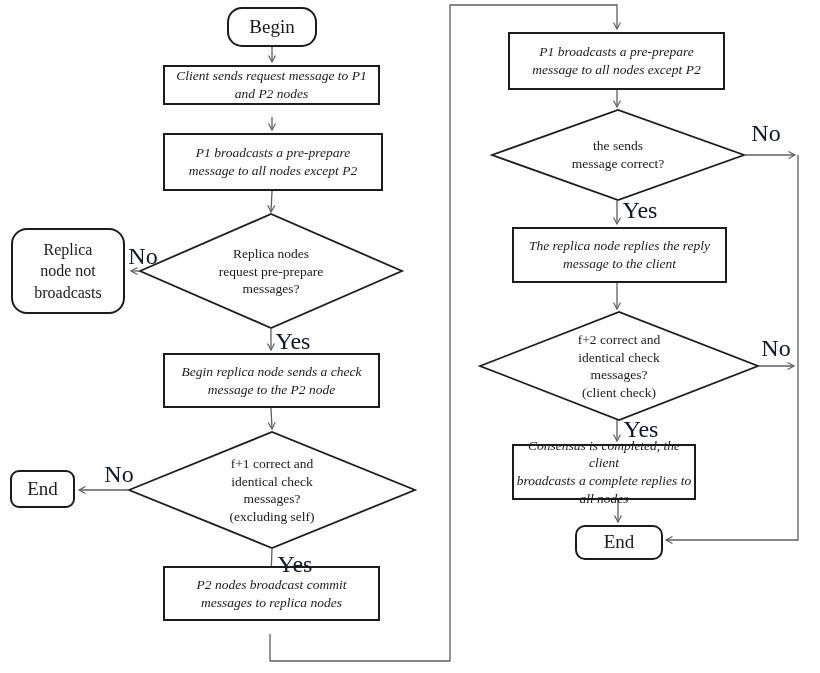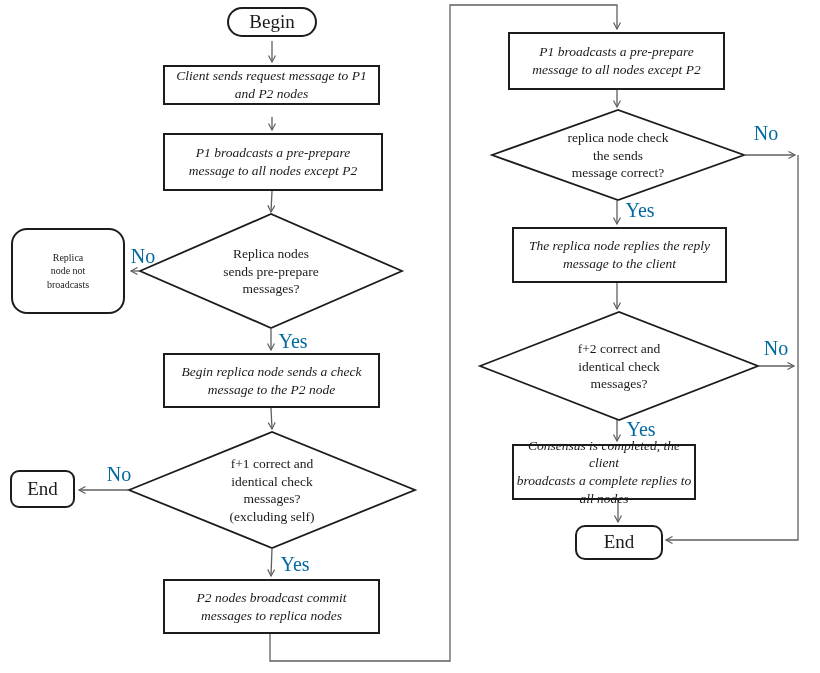--- a/index.html
+++ b/index.html
@@ -9,28 +9,28 @@
   }
   .canvas svg{position:absolute;left:0;top:0;z-index:1;}
   .node{
     position:absolute;z-index:2;display:flex;flex-direction:column;
     justify-content:center;align-items:center;text-align:center;
     font-size:13.5px;line-height:1.3;background:#ffffff;box-sizing:border-box;
   }
   .rect{border:2px solid #1c1c1c;font-style:italic;}
   .rounded{border:2px solid #1c1c1c;border-radius:12px;}
   .terminal{font-size:19px;}
-  .offpage{border-radius:16px;font-size:10px;line-height:1.35;}
+  .offpage{border-radius:16px;font-size:16px;line-height:1.35;}
   .dtext{
     position:absolute;z-index:2;transform:translate(-50%,-50%);
     text-align:center;font-size:13.5px;line-height:1.3;
   }
   .edge-label{
     position:absolute;z-index:3;transform:translate(-50%,-50%);
-    font-size:20px;color:#0369a1;white-space:nowrap;
+    font-size:24px;color:#0f172a;white-space:nowrap;
   }
   .node span,.dtext span{display:block;}
 </style>
 </head>
 <body>
 
 <div class="canvas">
 
   <svg width="820" height="673" viewBox="0 0 820 673">
     <defs>
@@ -56,21 +56,21 @@
     <polyline points="617,90 617,107" fill="none" stroke="#5f5f5f" stroke-width="1.3" marker-end="url(#arr)"></polyline>
     <polyline points="744,155 795,155" fill="none" stroke="#5f5f5f" stroke-width="1.3" marker-end="url(#arr)"></polyline>
     <polyline points="617,200 617,224" fill="none" stroke="#5f5f5f" stroke-width="1.3" marker-end="url(#arr)"></polyline>
     <polyline points="617,283 617,309" fill="none" stroke="#5f5f5f" stroke-width="1.3" marker-end="url(#arr)"></polyline>
     <polyline points="758,366 794,366" fill="none" stroke="#5f5f5f" stroke-width="1.3" marker-end="url(#arr)"></polyline>
     <polyline points="617,420 617,441" fill="none" stroke="#5f5f5f" stroke-width="1.3" marker-end="url(#arr)"></polyline>
     <polyline points="618,500 618,522" fill="none" stroke="#5f5f5f" stroke-width="1.3" marker-end="url(#arr)"></polyline>
     <polyline points="798,155 798,540 666,540" fill="none" stroke="#5f5f5f" stroke-width="1.3" marker-end="url(#arr)"></polyline>
   </svg>
 
-  <div class="node rounded terminal" style="left:227px;top:7px;width:90px;height:30px;border-radius:15px;">
+  <div class="node rounded terminal" style="left:227px;top:7px;width:90px;height:40px;border-radius:15px;">
     <span>Begin</span>
   </div>
 
   <div class="node rect" style="left:163px;top:65px;width:217px;height:40px;">
     <span>Client sends request message to P1</span>
     <span>and P2 nodes</span>
   </div>
 
   <div class="node rect" style="left:163px;top:133px;width:220px;height:58px;">
     <span>P1 broadcasts a pre-prepare</span>
@@ -78,65 +78,65 @@
   </div>
 
   <div class="node rounded offpage" style="left:11px;top:228px;width:114px;height:86px;">
     <span>Replica</span>
     <span>node not</span>
     <span>broadcasts</span>
   </div>
 
   <div class="dtext" style="left:271px;top:271px;width:150px;">
     <span>Replica nodes</span>
-    <span>sends pre-prepare</span>
+    <span>request pre-prepare</span>
     <span>messages?</span>
   </div>
 
   <div class="node rect" style="left:163px;top:353px;width:217px;height:55px;">
     <span>Begin replica node sends a check</span>
     <span>message to the P2 node</span>
   </div>
 
   <div class="dtext" style="left:272px;top:490px;width:150px;">
     <span>f+1 correct and</span>
     <span>identical check</span>
     <span>messages?</span>
     <span>(excluding self)</span>
   </div>
 
   <div class="node rounded terminal" style="left:10px;top:470px;width:65px;height:38px;border-radius:9px;">
     <span>End</span>
   </div>
 
-  <div class="node rect" style="left:163px;top:579px;width:217px;height:55px;">
+  <div class="node rect" style="left:163px;top:566px;width:217px;height:55px;">
     <span>P2 nodes broadcast commit</span>
     <span>messages to replica nodes</span>
   </div>
 
   <div class="node rect" style="left:508px;top:32px;width:217px;height:58px;">
     <span>P1 broadcasts a pre-prepare</span>
     <span>message to all nodes except P2</span>
   </div>
 
   <div class="dtext" style="left:618px;top:155px;width:150px;">
-    <span>replica node check</span>
     <span>the sends</span>
     <span>message correct?</span>
   </div>
 
   <div class="node rect" style="left:512px;top:227px;width:215px;height:56px;">
     <span>The replica node replies the reply</span>
     <span>message to the client</span>
   </div>
 
   <div class="dtext" style="left:619px;top:366px;width:150px;">
     <span>f+2 correct and</span>
     <span>identical check</span>
     <span>messages?</span>
+    <span>(client check)</span>
   </div>
 
   <div class="node rect" style="left:512px;top:444px;width:184px;height:56px;">
     <span>Consensus is completed, the client</span>
     <span>broadcasts a complete replies to</span>
     <span>all nodes</span>
   </div>
 
   <div class="node rounded terminal" style="left:575px;top:525px;width:88px;height:35px;border-radius:10px;">
     <span>End</span>

